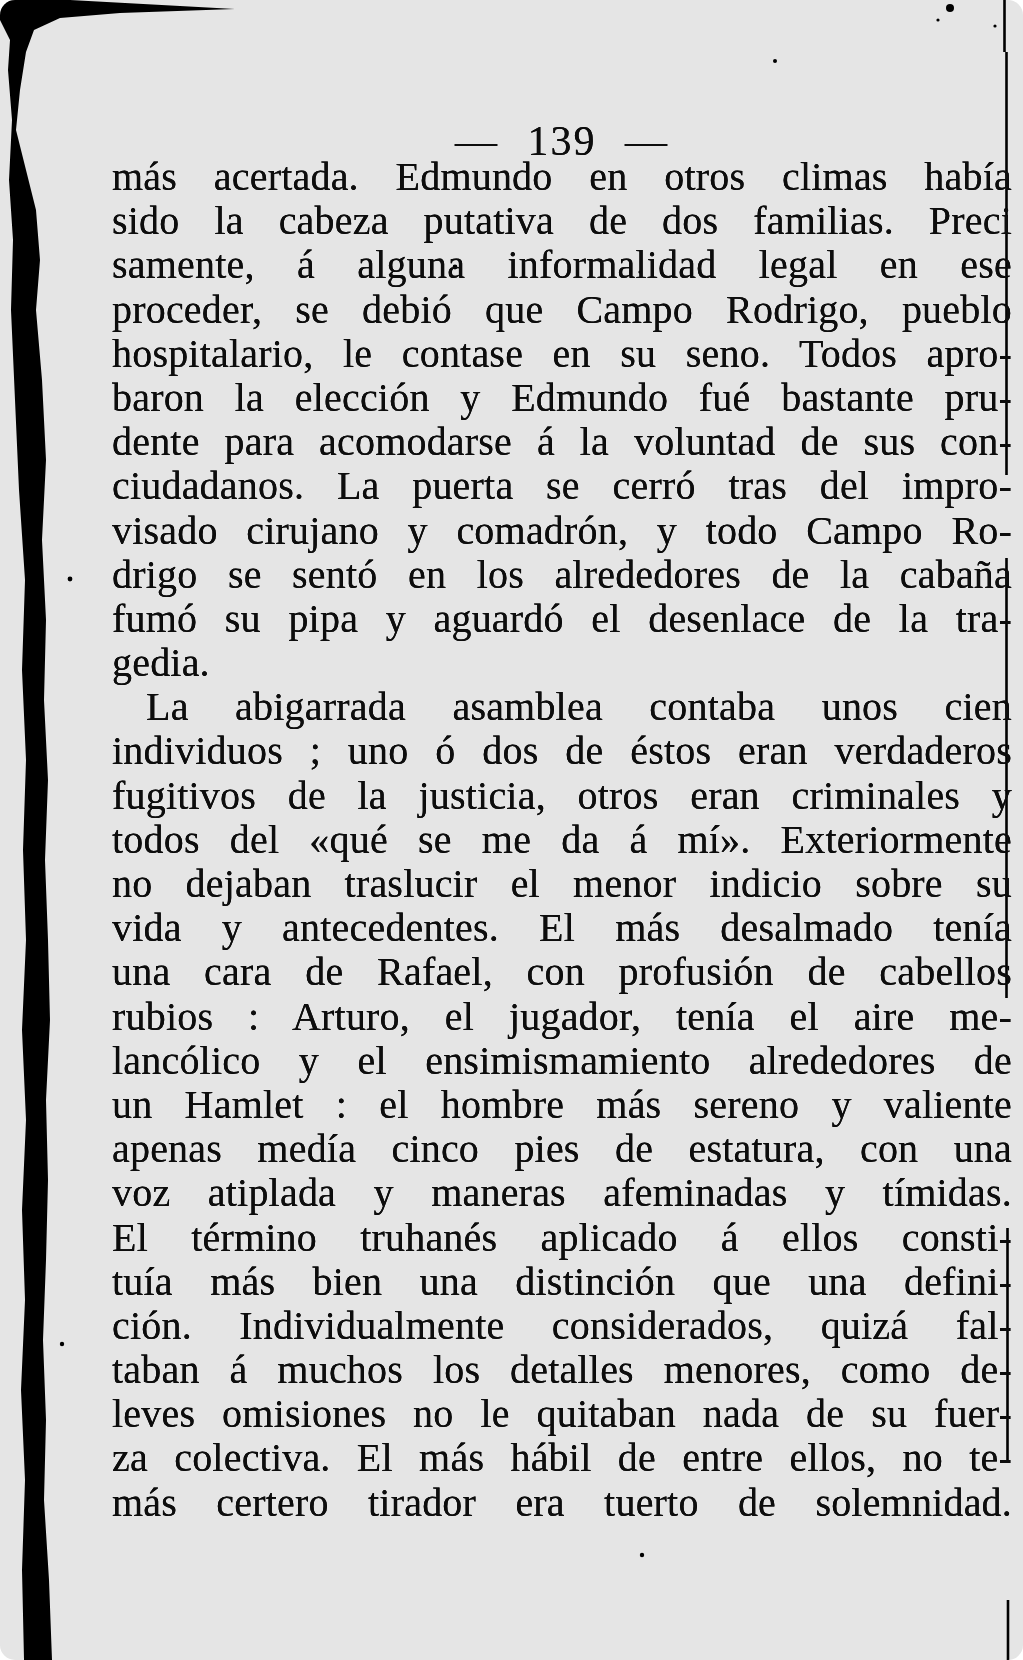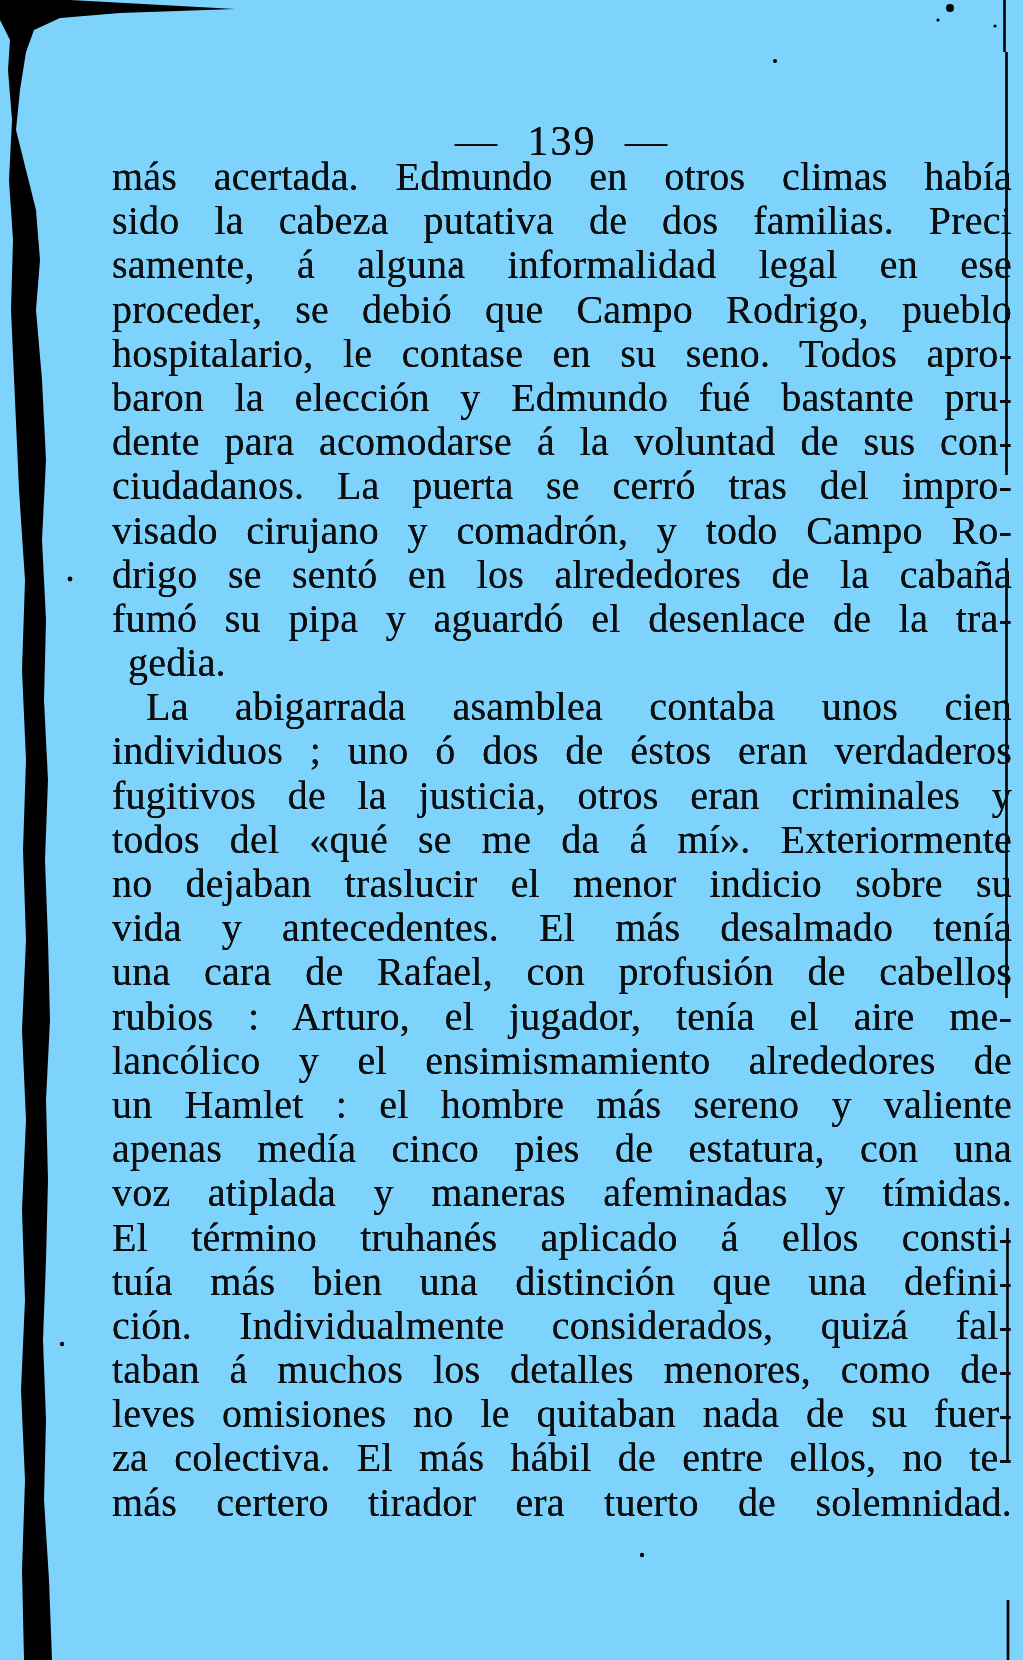--- a/index.html
+++ b/index.html
@@ -1,21 +1,22 @@
 <!DOCTYPE html>
 <html><head>
 <meta charset="utf-8">
 <style>
   html,body{margin:0;padding:0;background:#ffffff;}
   .page{
     position:relative;
     width:1023px;height:1660px;
-    background:#7dd3fc;
+    background:#e5e5e5;
     overflow:hidden;
     font-family:"Liberation Serif","DejaVu Serif",serif;
+    border-radius:15px;
   }
   .scan-artifacts{
     position:absolute;left:0;top:0;width:1023px;height:1660px;
     pointer-events:none;
   }
   .page-header{
     position:absolute;left:112px;top:116px;width:900px;
     text-align:center;
     font-size:42px;line-height:50px;
     color:#0d0d0d;
@@ -33,21 +34,20 @@
     text-align:justify;
     -moz-text-align-last:justify;
     text-align-last:justify;
     height:44.2px;
     overflow:visible;
   }
   .line.short{
     text-align:center;
     -moz-text-align-last:left;
     text-align-last:left;
-    margin-left:16px;
   }
   .line.indent{ text-indent:34px; }
 </style>
 </head>
 <body>
 
 <div class="page">
 
   <svg class="scan-artifacts" width="1023" height="1660" viewBox="0 0 1023 1660" xmlns="http://www.w3.org/2000/svg">
 

